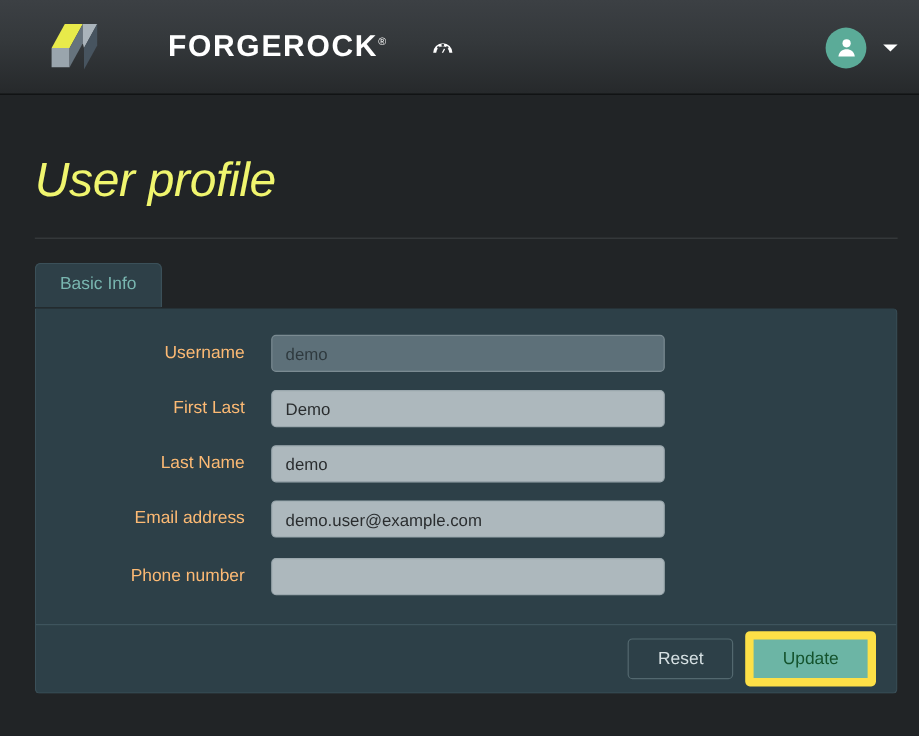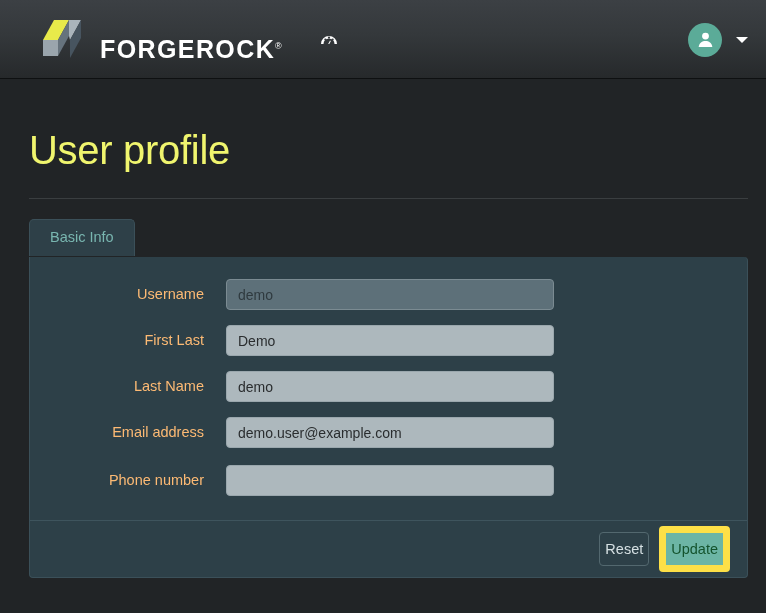--- a/index.html
+++ b/index.html
@@ -12,21 +12,21 @@
   }
 
   
   .header {
     position: relative;
     width: 766px; height: 79px;
     background: linear-gradient(to bottom, #3c4044 0%, #34383b 45%, #26292b 100%);
     border-bottom: 1px solid #0e1011;
     display: flex; align-items: center;
   }
-  .brand { display: flex; align-items: flex-end; margin-left: 38px; }
+  .brand { display: flex; align-items: center; margin-left: 38px; gap: 40px; }
   .logo-mark { width: 48px; height: 46px; display: block; }
   .wordmark {
     margin-left: 14px;
     color: #ffffff;
     font-size: 25px;
     font-weight: bold;
     letter-spacing: 1.4px;
     line-height: 1;
     position: relative;
   }
@@ -64,20 +64,21 @@
 
   
   .page { padding: 0 18px 0 29px; }
   .page-title {
     color: #f0f56e;
     font-size: 40px;
     font-weight: normal;
     margin: 51px 0 0 0;
     line-height: 1;
     letter-spacing: -0.3px;
+    font-style: italic;
   }
   .title-rule {
     margin-top: 28px;
     border-top: 1px solid #3a3e40;
     width: 719px;
   }
 
   
   .tabs {
     display: flex;
@@ -150,21 +151,21 @@
     display: flex;
     justify-content: flex-end;
     align-items: center;
     gap: 10px;
     height: 57px;
   }
   .btn {
     font-size: 14.5px;
     font-family: "Liberation Sans", sans-serif;
     line-height: 1;
-    padding: 9px 5px;
+    padding: 9px 24px;
     border-radius: 4px;
     cursor: pointer;
     text-align: center;
   }
   .btn-reset {
     background: transparent;
     border: 1px solid #53686f;
     color: #d6e0e3;
   }
   .btn-update {

